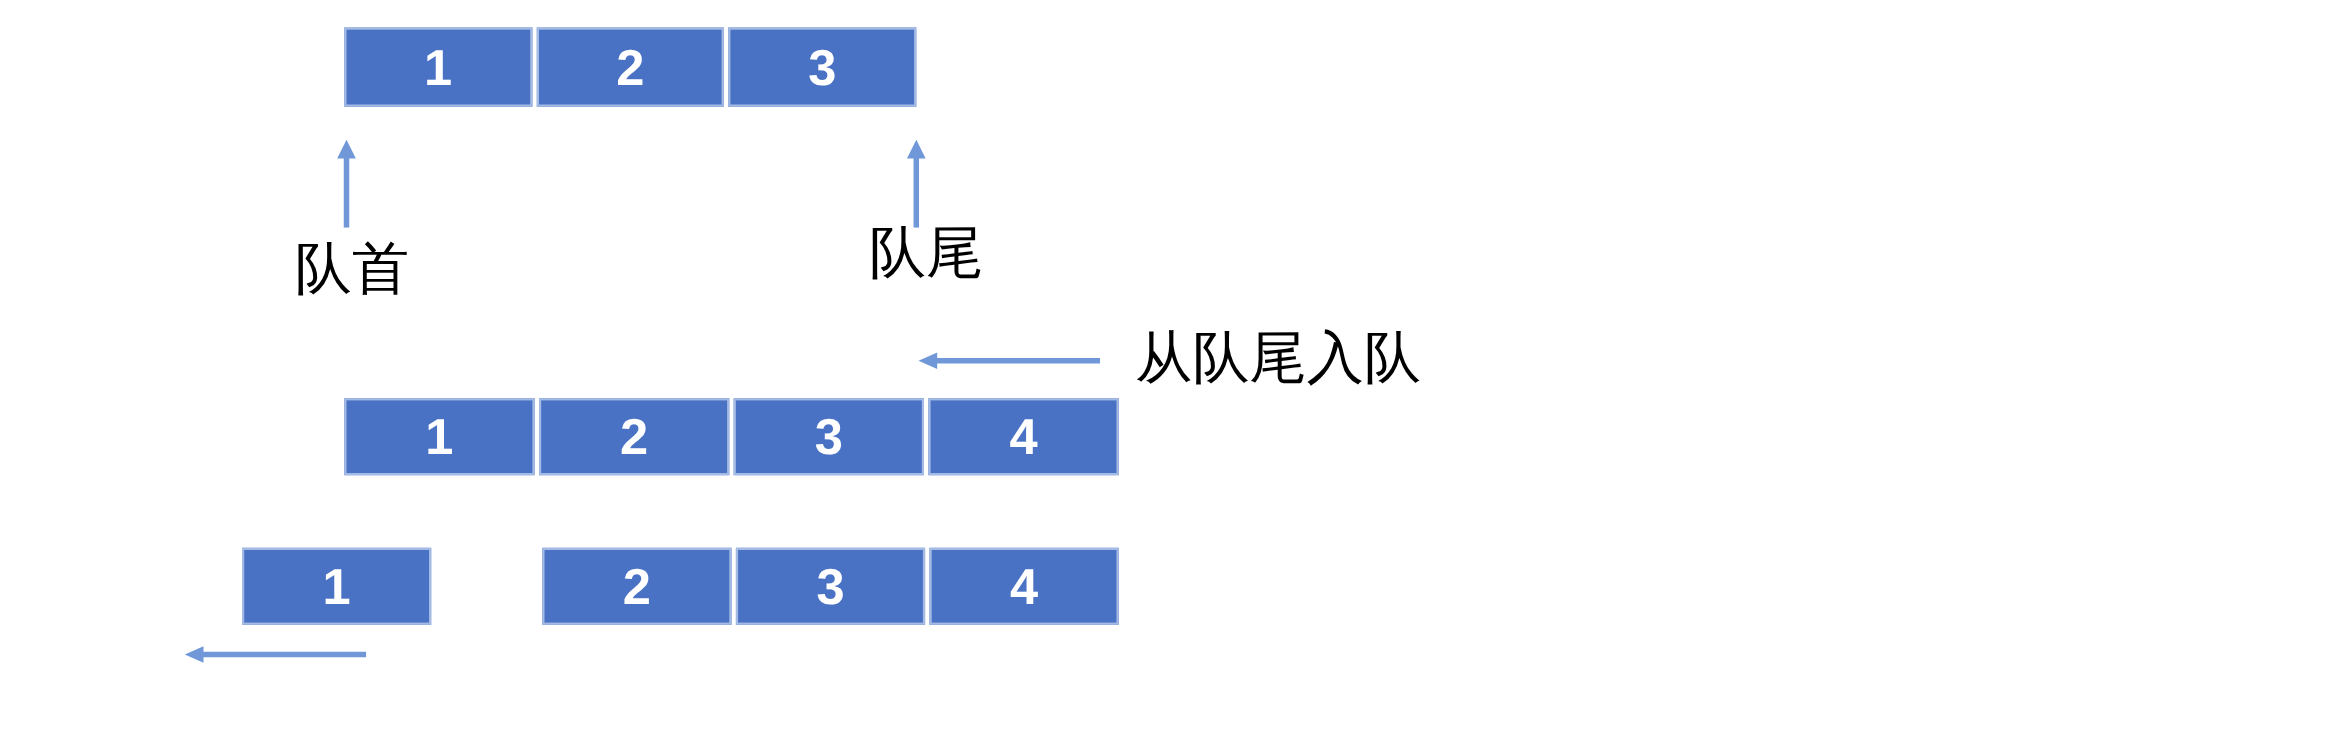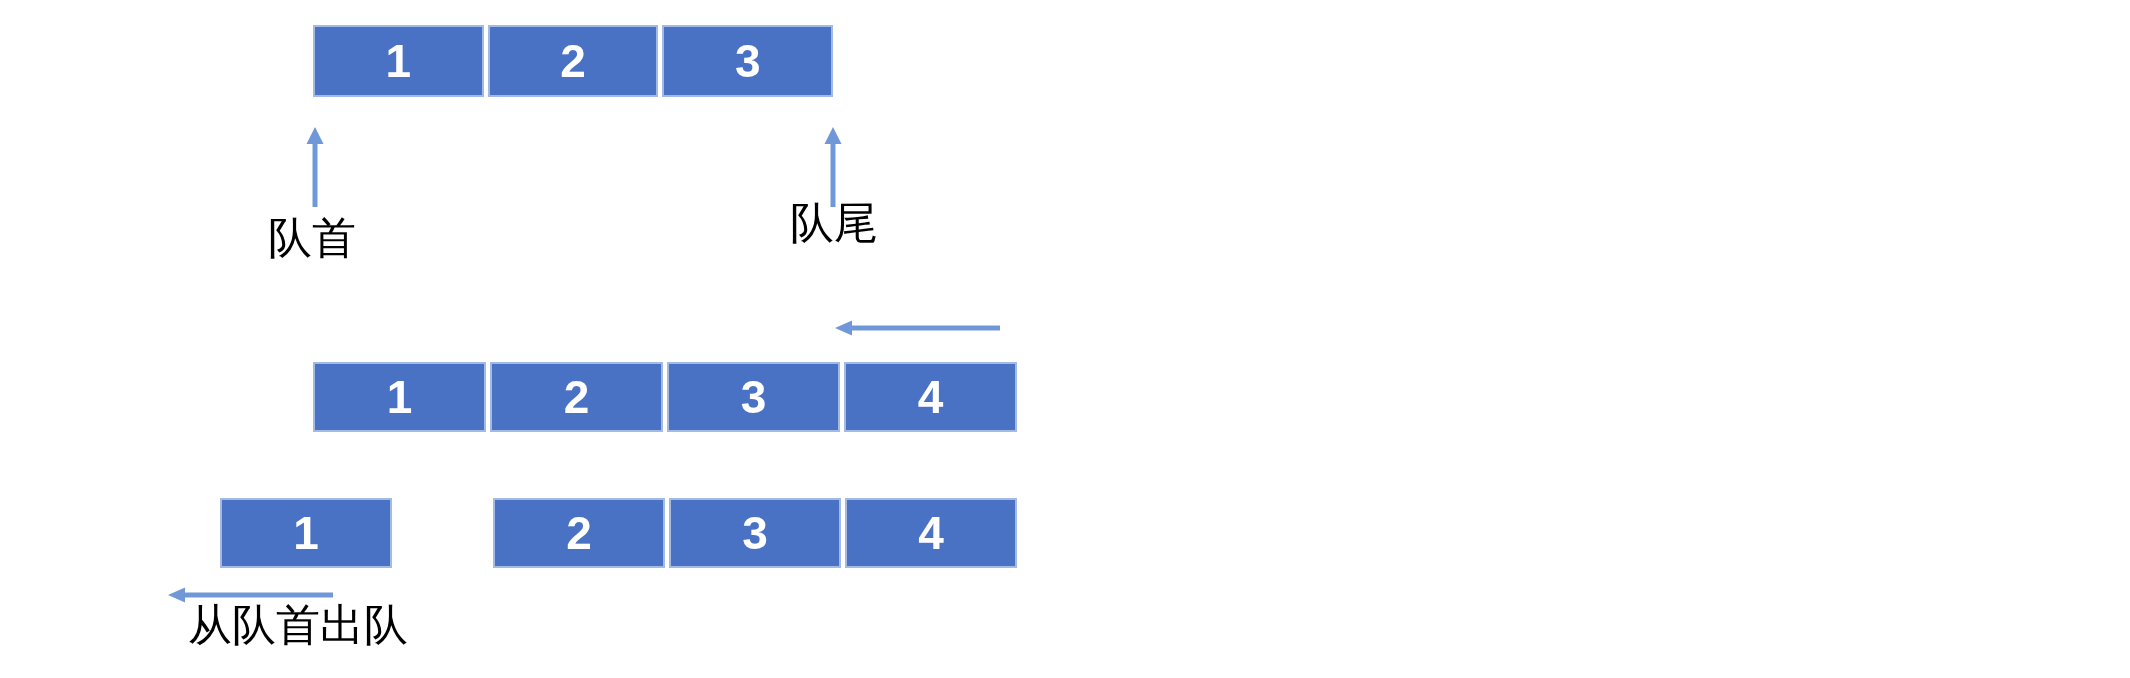--- a/index.html
+++ b/index.html
@@ -37,24 +37,23 @@
     font-weight: bold;
     display: flex;
     align-items: center;
     justify-content: center;
     line-height: 1;
   }
 
   .zh-label {
     position: absolute;
     color: var(--label-text);
-    font-size: 44px;
+    font-size: 52px;
     line-height: 1;
     white-space: nowrap;
-    font-family: Liberation Mono, monospace;
   }
 
   .arrow-svg { position: absolute; display: block; }
   .arrow-stem { stroke: var(--arrow); stroke-width: 5; fill: none; }
   .arrow-head { fill: var(--arrow); stroke: none; }
 </style>
 </head>
 <body>
 
 <div class="canvas">
@@ -77,20 +76,21 @@
 
   <div class="zh-label" style="left:268px; top:219px;">队首</div>
 
   <div class="zh-label" style="left:790px; top:204px;">队尾</div>
 
   <svg class="arrow-svg" style="left:835px; top:318px;" width="165" height="20" viewBox="0 0 165 20">
     <polygon class="arrow-head" points="0,10 17,2.5 17,17.5"></polygon>
     <line class="arrow-stem" x1="14" y1="10" x2="165" y2="10"></line>
   </svg>
 
+  <div class="zh-label" style="left:1032px; top:300px;">从队尾入队</div>
 
   <div class="queue-row" style="left:313px; top:362px; width:704px; height:70px;">
     <div class="queue-cell">1</div>
     <div class="queue-cell">2</div>
     <div class="queue-cell">3</div>
     <div class="queue-cell">4</div>
   </div>
 
   <div class="queue-row" style="left:220px; top:498px; width:172px; height:70px;">
     <div class="queue-cell">1</div>
@@ -100,15 +100,14 @@
     <div class="queue-cell">2</div>
     <div class="queue-cell">3</div>
     <div class="queue-cell">4</div>
   </div>
 
   <svg class="arrow-svg" style="left:168px; top:585px;" width="165" height="20" viewBox="0 0 165 20">
     <polygon class="arrow-head" points="0,10 17,2.5 17,17.5"></polygon>
     <line class="arrow-stem" x1="14" y1="10" x2="165" y2="10"></line>
   </svg>
 
-  <div class="zh-label" style="left:188px; top:606px;">从队首出队</div>
 
 </div>
 
 </body></html>

